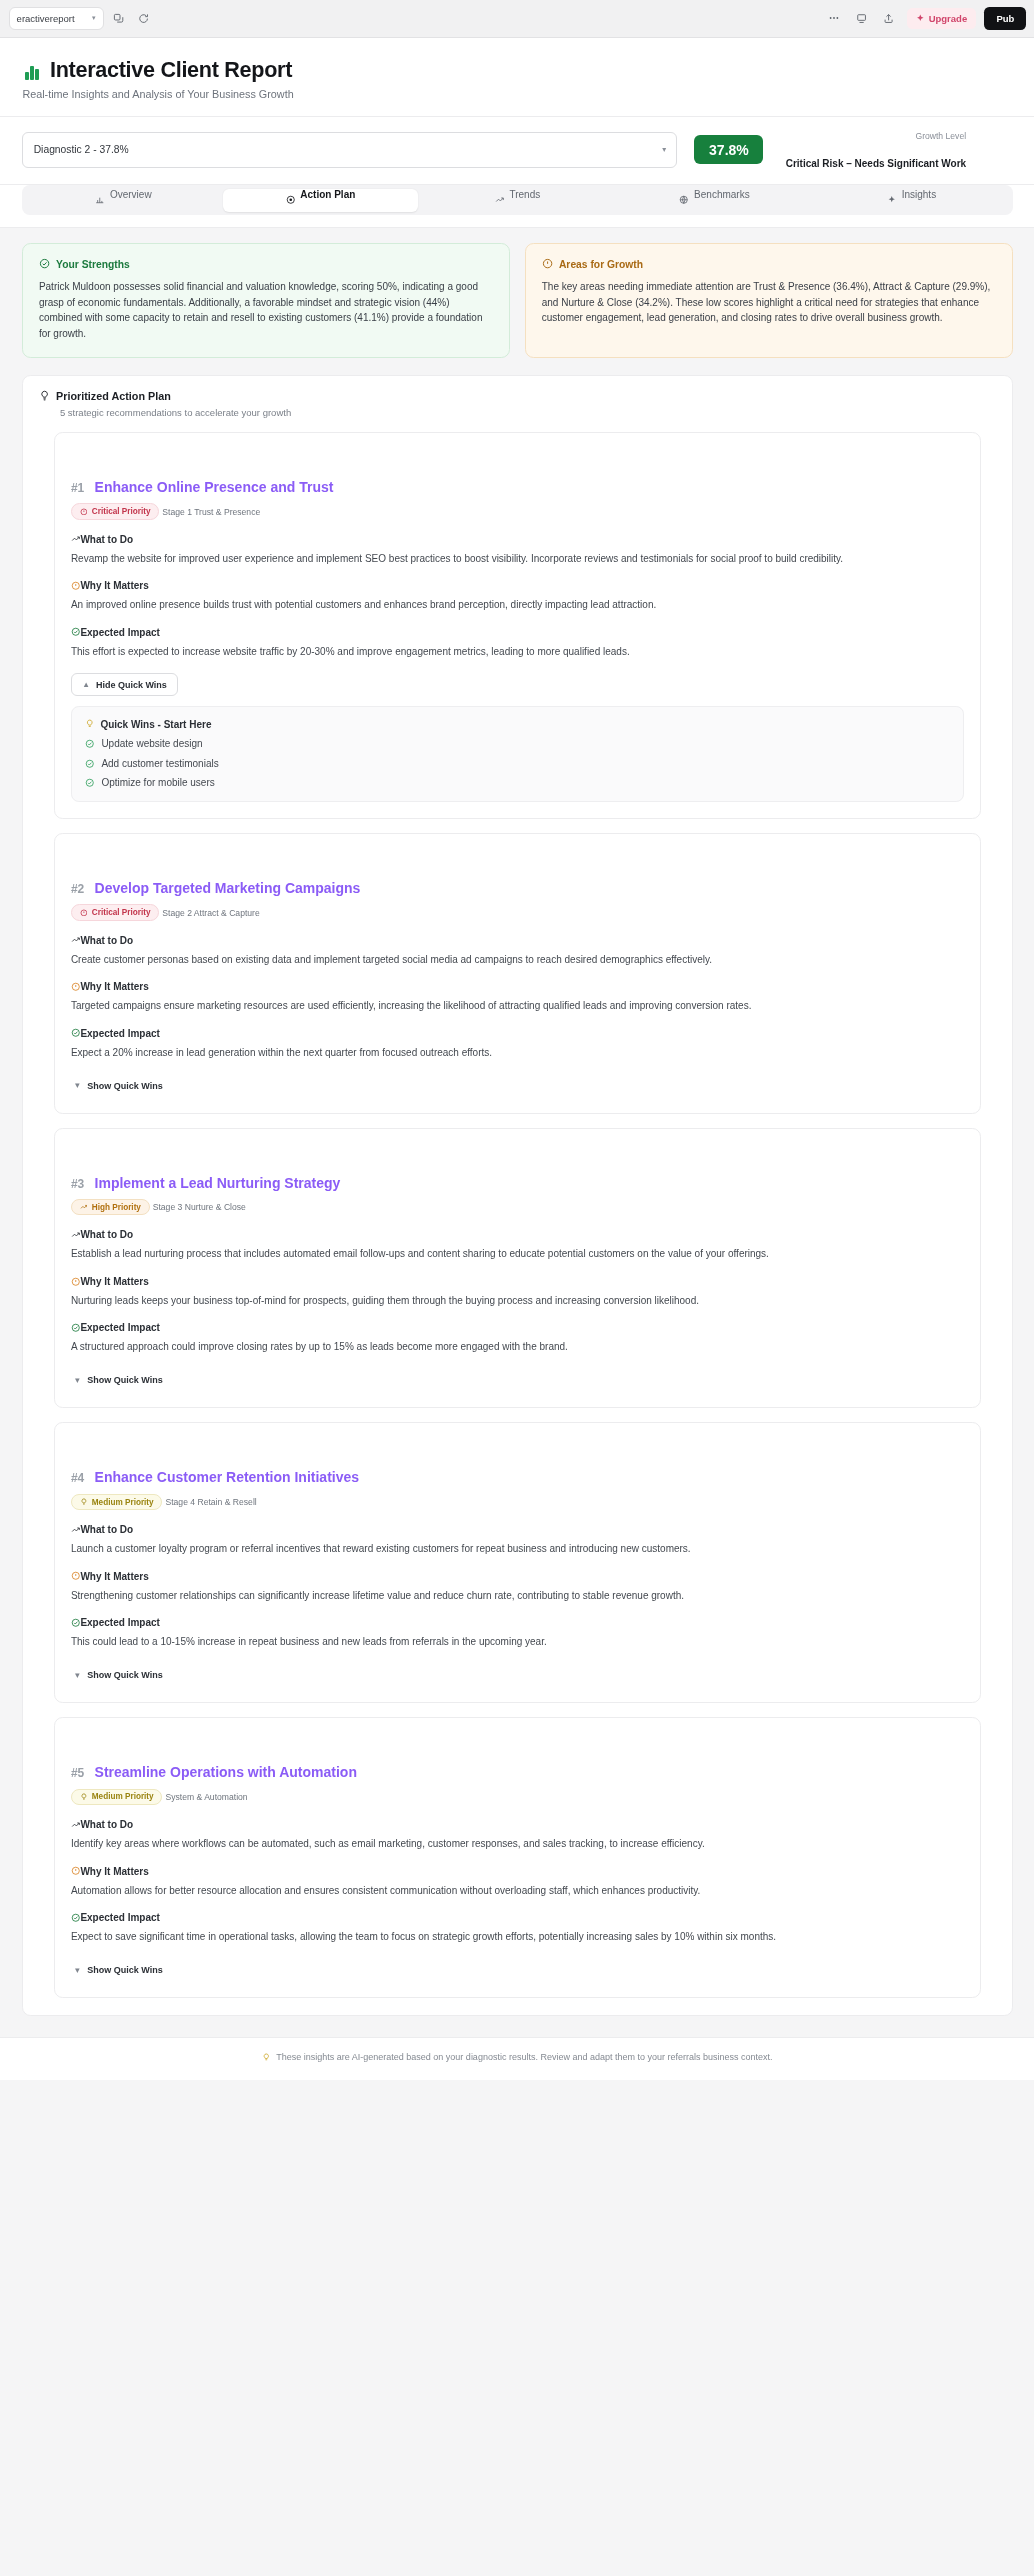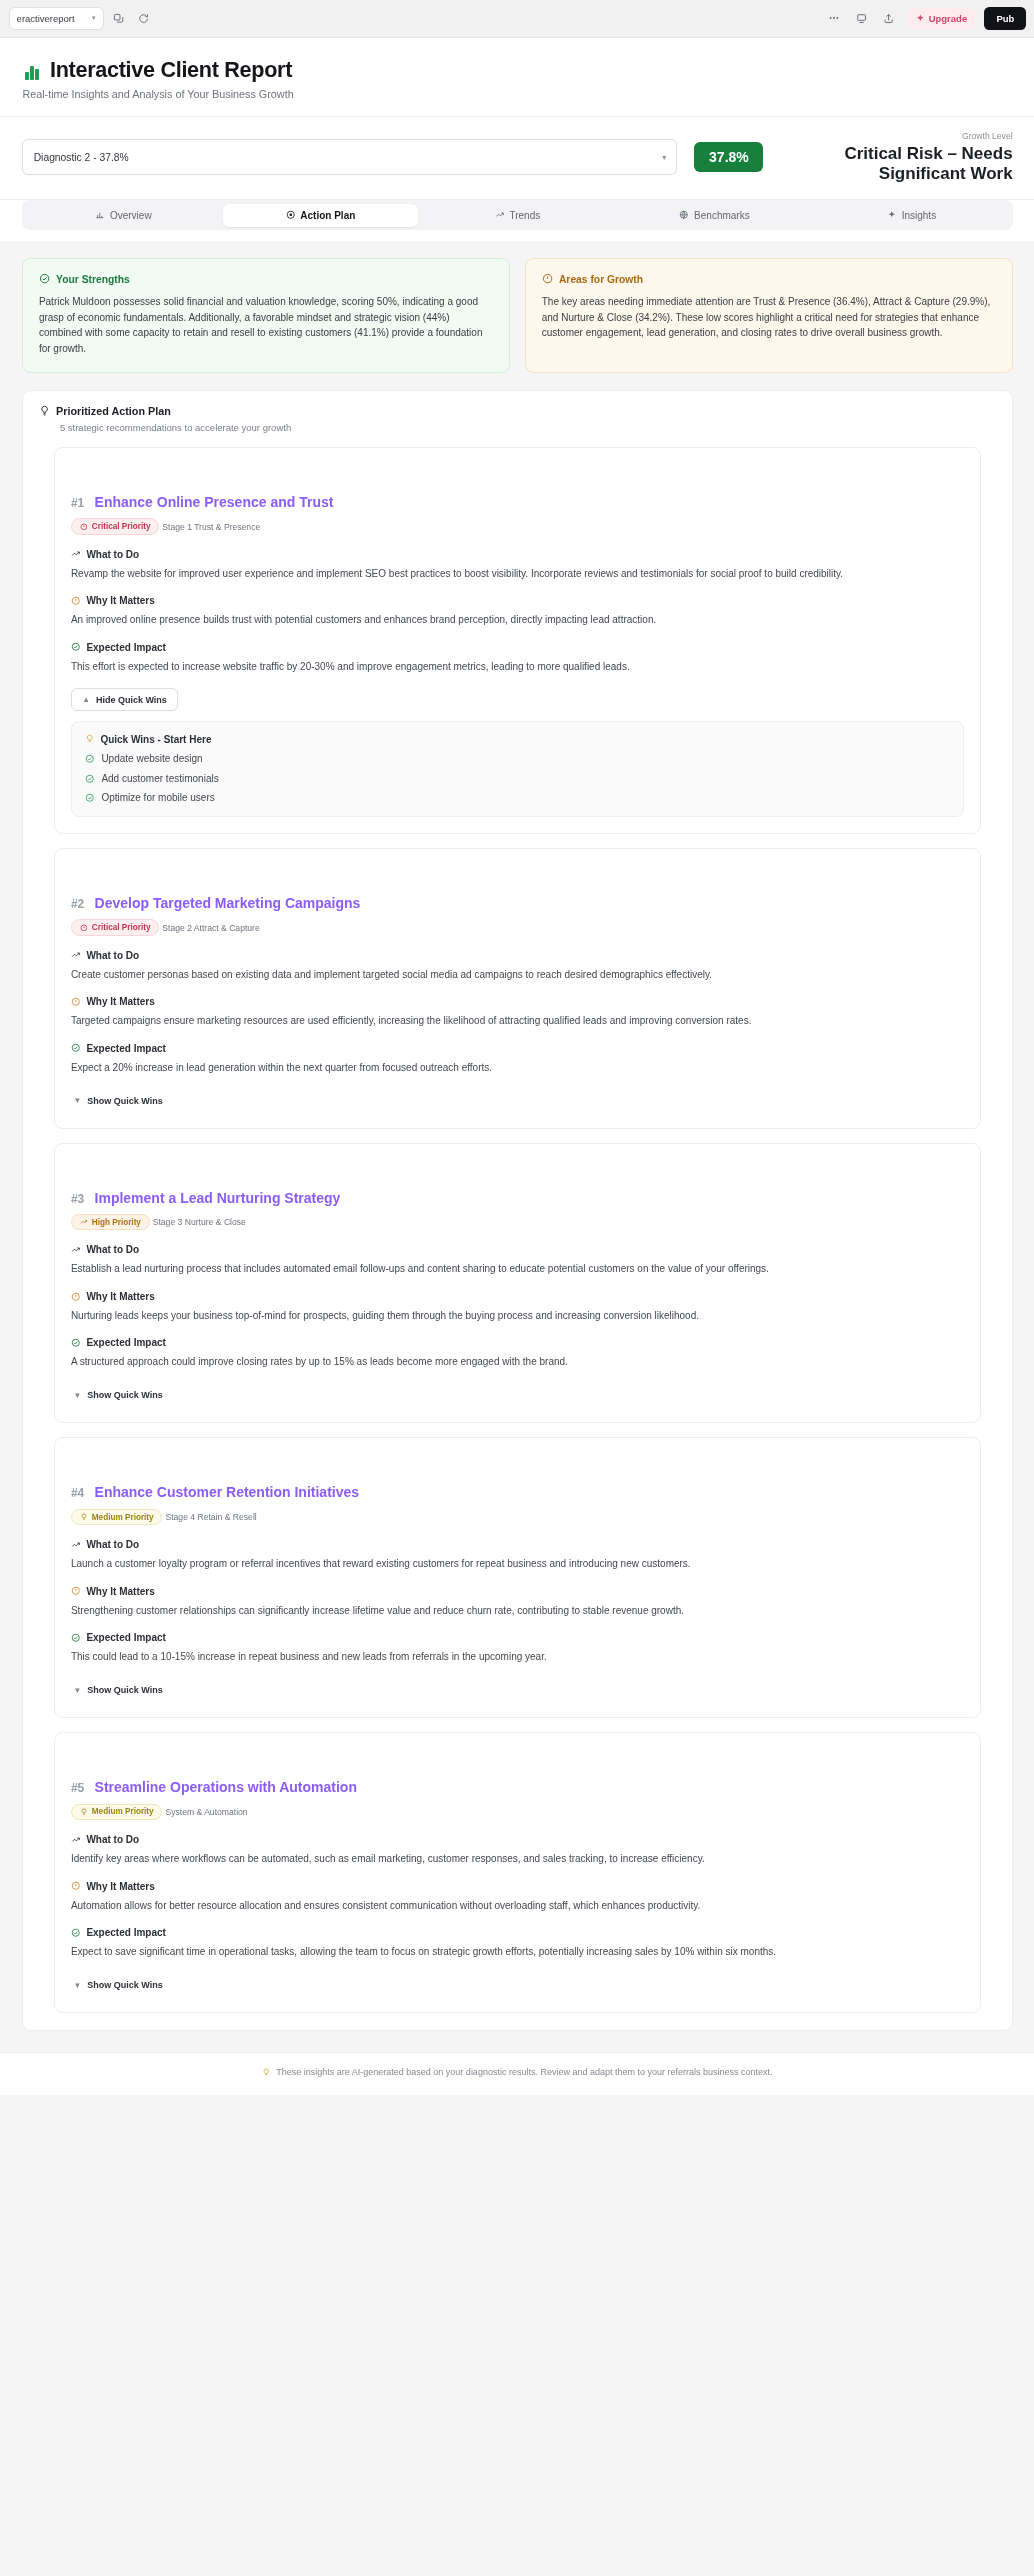--- a/index.html
+++ b/index.html
@@ -127,40 +127,39 @@
     background: #17803d;
     color: #fff;
     font-size: 14px;
     font-weight: 700;
     border-radius: 6px;
     padding: 7.8px 14.7px;
     line-height: 1;
   }
   .growth-wrap { text-align: right; margin-left: 5.2px; }
   .growth-label { font-size: 8.6px; color: #8a8f98; }
-  .growth-value { font-size: 17px; font-weight: 700; color: #1b1e23; margin-top: 3px; }
+  .growth-value { font-size: 10px; font-weight: 700; color: #1b1e23; margin-top: 17px; }
 
   
   .tabs-bar {
     background: #ffffff;
     padding: 0 22.4px 12px 22.4px;
     border-bottom: 0.9px solid #ececee;
   }
   .tabs {
     background: #f3f3f5;
     border-radius: 7.8px;
     padding: 3.4px;
     display: flex;
     gap: 1.7px;
   }
   .tab {
     flex: 1;
     height: 23px;
     display: flex;
-    align-items: center;
     justify-content: center;
     gap: 5.2px;
     font-size: 10px;
     color: #62676f;
     border-radius: 6px;
   }
   .tab.active {
     background: #ffffff;
     color: #14161a;
     font-weight: 600;
@@ -210,21 +209,21 @@
     font-size: 8.2px; font-weight: 700;
     border-radius: 17px;
     padding: 2.6px 7.8px;
     border: 0.9px solid transparent;
   }
   .badge.critical { background: #fdeef0; color: #c2344b; border-color: #f6d6db; }
   .badge.high { background: #fdf3e7; color: #b0700f; border-color: #f3e0c2; }
   .badge.medium { background: #fcfae8; color: #9a8410; border-color: #eee8c0; }
   .stage { font-size: 8.6px; color: #6f757e; }
 
-  .sec-head { display: flex; align-items: center; gap: 6px; font-size: 10px; font-weight: 700; color: #2b2f35; margin-top: 14px; }
+  .sec-head { display: flex; align-items: center; font-size: 10px; font-weight: 700; color: #2b2f35; margin-top: 14px; }
   .sec-body { font-size: 10px; line-height: 1.55; color: #43484f; margin-top: 6px; }
 
   .qw-btn {
     margin-top: 14px;
     display: inline-flex; align-items: center; gap: 6px;
     border: 0.9px solid #dcdde0;
     border-radius: 6px;
     background: #fff;
     height: 23px;
     padding: 0 10.3px;

